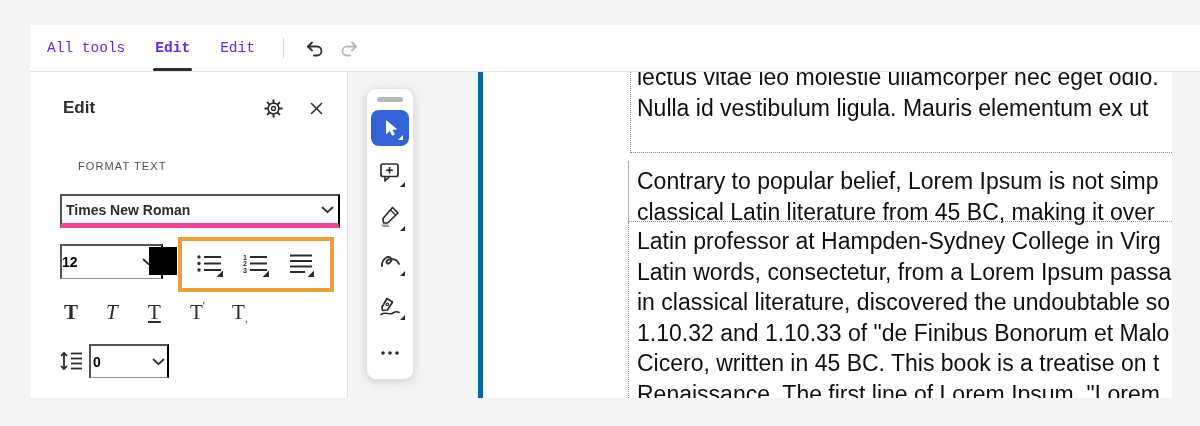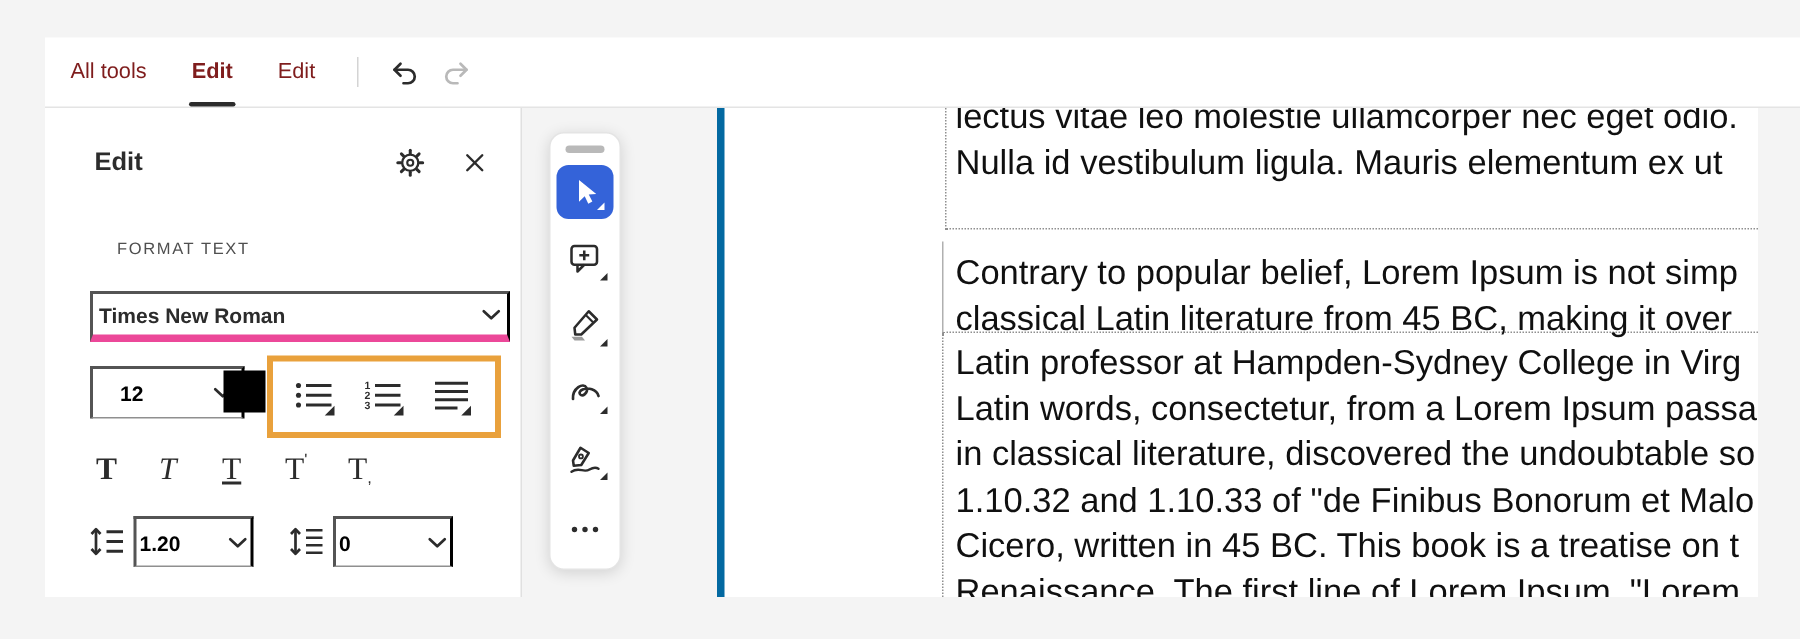--- a/index.html
+++ b/index.html
@@ -13,22 +13,22 @@
   }
   
   .topbar {
     position:absolute; left:30px; top:25px; right:0; height:47px;
     background:#fff; border-bottom:1px solid #e4e4e4;
     display:flex; align-items:center; padding-left:15px;
   }
   .tab {
     position:relative; height:100%; display:flex; align-items:center;
     background:none; border:none; cursor:pointer;
-    font-family:Liberation Sans, sans-serif;
-    font-size:14.5px; color:#7f1d1d; padding:0 2px; margin-right:26px;
+    font-family:Liberation Mono, monospace;
+    font-size:14.5px; color:#6d28d9; padding:0 2px; margin-right:26px;
   }
   .tab.active { font-weight:bold; }
   .tab.active::after {
     content:""; position:absolute; left:0; right:0; bottom:0;
     height:3px; background:#2c2c2c; border-radius:2px;
   }
   .topbar .vdivider { width:1px; height:20px; background:#d4d4d4; margin:0 14px 0 0; }
   .icon-btn {
     background:none; border:none; cursor:pointer;
     display:flex; align-items:center; justify-content:center;
@@ -52,21 +52,21 @@
   .font-select {
     position:absolute; left:30px; top:122px; width:280px; height:34px;
     display:flex; align-items:center; justify-content:space-between;
     border-bottom:5px solid #ec4899; background:none; cursor:pointer;
     padding:0 4px;
   }
   .font-select .val { font-size:14px; font-weight:bold; color:#2c2c2c; font-family:"Liberation Sans", sans-serif; }
   .size-select {
     position:absolute; left:30px; top:172px; width:103px; height:35px;
     display:flex; align-items:center; justify-content:space-between;
-    border-bottom:1px solid #8f8f8f; background:none; cursor:pointer; padding:0 6px 0 18px;
+    border-bottom:1px solid #8f8f8f; background:none; cursor:pointer; padding:0 6px 0 0;
   }
   .size-select .val { font-size:14px; font-weight:bold; }
   .swatch {
     position:absolute; left:119px; top:175px; width:28px; height:28px;
     border:none; cursor:pointer;
   }
   .list-group {
     position:absolute; left:148px; top:165px; width:156px; height:55px;
     border:4px solid #E9A13C; display:flex; align-items:center; justify-content:space-evenly;
     background:#fff;
@@ -282,42 +282,20 @@
     <button class="style-btn"><span>T</span><span class="mk dn">,</span></button>
   </div>
 
   <div class="spacing-row">
     <div class="spacing-group">
       <span>
         <svg width="23" height="20" viewBox="0 0 23 20">
           <line x1="4" y1="2.5" x2="4" y2="17.5" stroke="#2c2c2c" stroke-width="1.8"></line>
           <polyline points="1,5 4,1.8 7,5" fill="none" stroke="#2c2c2c" stroke-width="1.8" stroke-linejoin="round"></polyline>
           <polyline points="1,15 4,18.2 7,15" fill="none" stroke="#2c2c2c" stroke-width="1.8" stroke-linejoin="round"></polyline>
-          <g stroke="#2c2c2c" stroke-width="2">
-              <line x1="11" y1="3.5" x2="22" y2="3.5"></line>
-              <line x1="11" y1="10" x2="22" y2="10"></line>
-              <line x1="11" y1="16.5" x2="22" y2="16.5"></line>
-            </g>
-        </svg>
-      </span>
-      <button class="spacing-field">
-        <span class="val">1.20</span>
-        <span>
-          <svg width="13" height="8" viewBox="0 0 13 8">
-              <polyline points="1.5,1.5 6.5,6.2 11.5,1.5" fill="none" stroke="#2c2c2c" stroke-width="1.8" stroke-linecap="round" stroke-linejoin="round"></polyline>
-            </svg>
-        </span>
-      </button>
-    </div>
-    <div class="spacing-group">
-      <span>
-        <svg width="23" height="20" viewBox="0 0 23 20">
-          <line x1="4" y1="2.5" x2="4" y2="17.5" stroke="#2c2c2c" stroke-width="1.8"></line>
-          <polyline points="1,5 4,1.8 7,5" fill="none" stroke="#2c2c2c" stroke-width="1.8" stroke-linejoin="round"></polyline>
-          <polyline points="1,15 4,18.2 7,15" fill="none" stroke="#2c2c2c" stroke-width="1.8" stroke-linejoin="round"></polyline>
           <g stroke="#2c2c2c" stroke-width="1.8">
               <line x1="11" y1="2.5" x2="22" y2="2.5"></line>
               <line x1="11" y1="7.5" x2="22" y2="7.5"></line>
               <line x1="11" y1="12.5" x2="22" y2="12.5"></line>
               <line x1="11" y1="17.5" x2="22" y2="17.5"></line>
             </g>
         </svg>
       </span>
       <button class="spacing-field">
         <span class="val">0</span>

